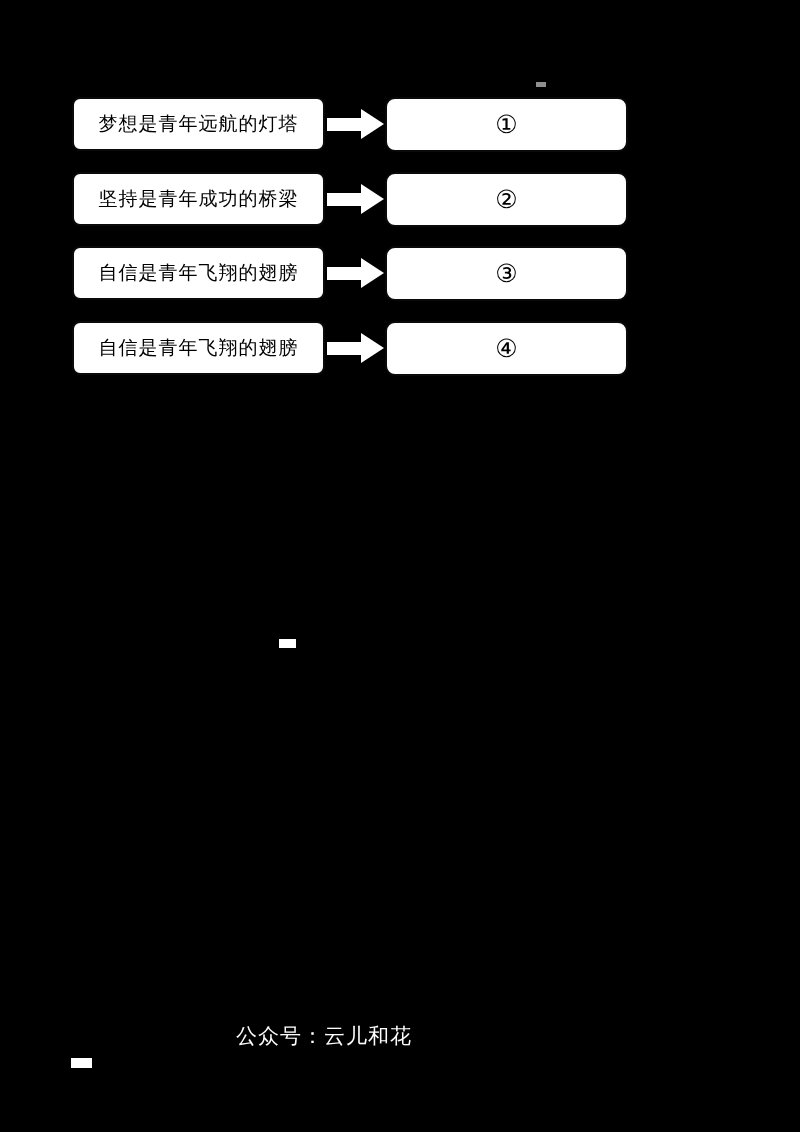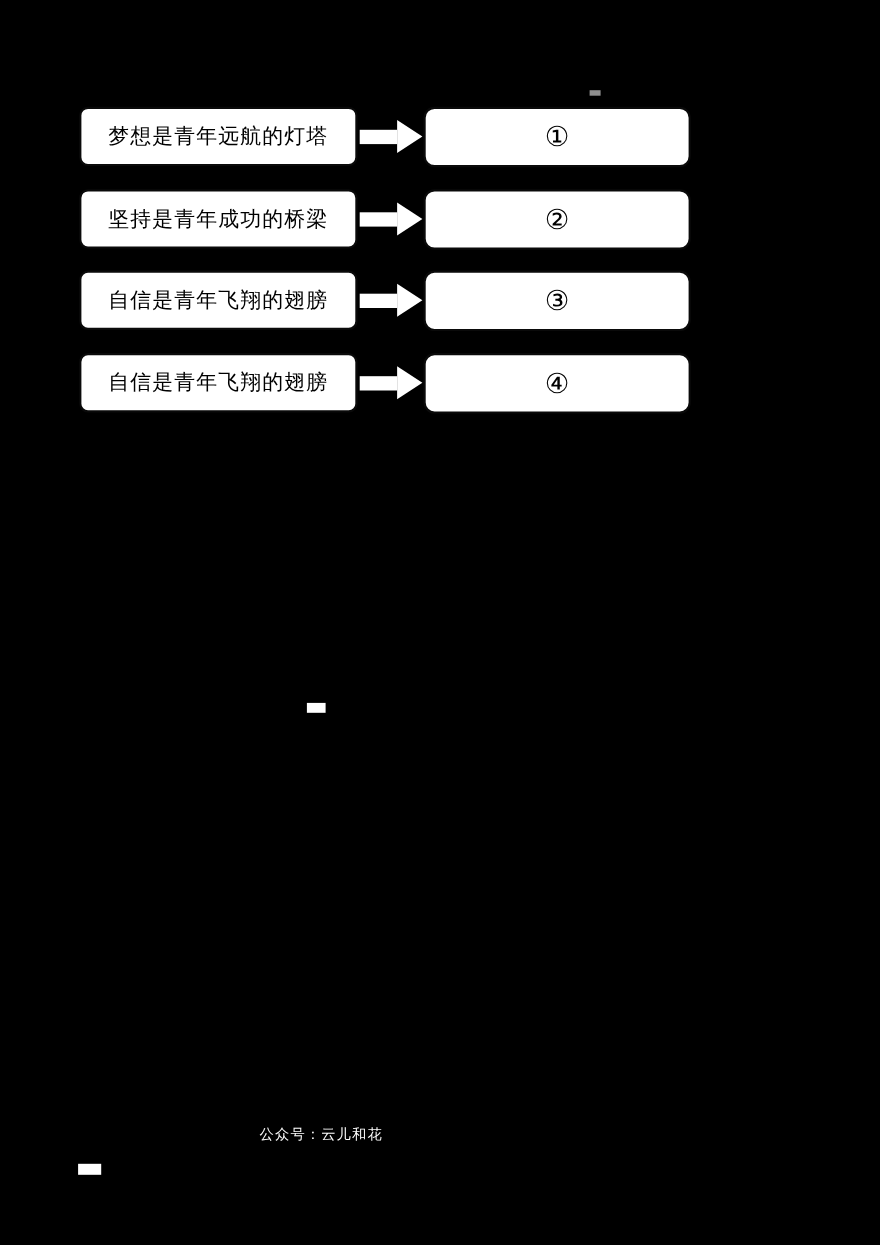--- a/index.html
+++ b/index.html
@@ -71,21 +71,21 @@
   .r0 { top: 97px; }
   .r1 { top: 172px; text-align: center; }
   .r2 { top: 246px; text-align: right; }
   .r3 { top: 321px; }
 
   .watermark {
     position: absolute;
     left: 236px;
     top: 1022px;
     color: #fdfdfd;
-    font-size: 13px;
+    font-size: 21px;
     letter-spacing: 1px;
     white-space: nowrap;
   }
 
   .stray {
     position: absolute;
     background: #fff;
   }
   .stray-top {
     left: 536px;

